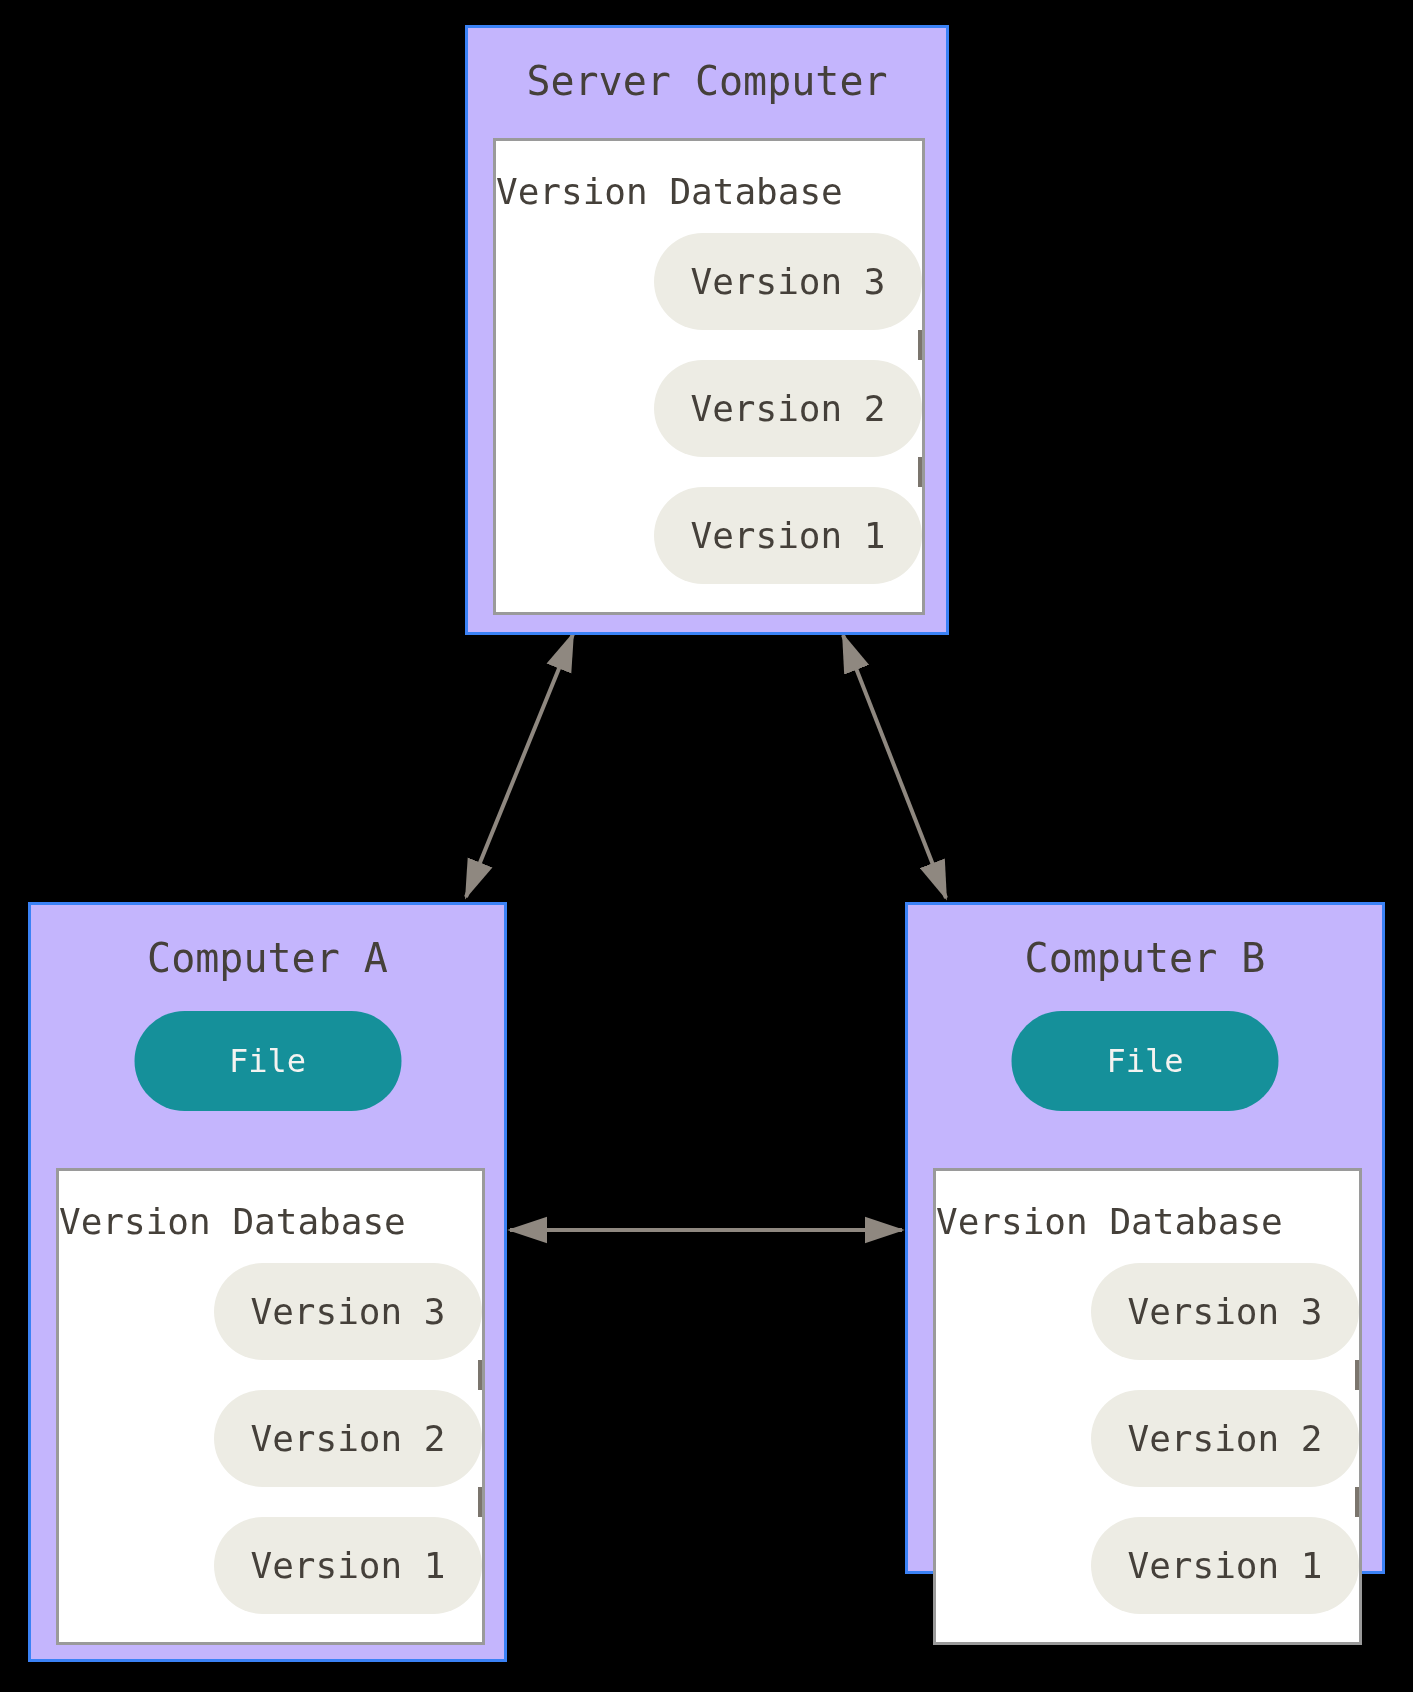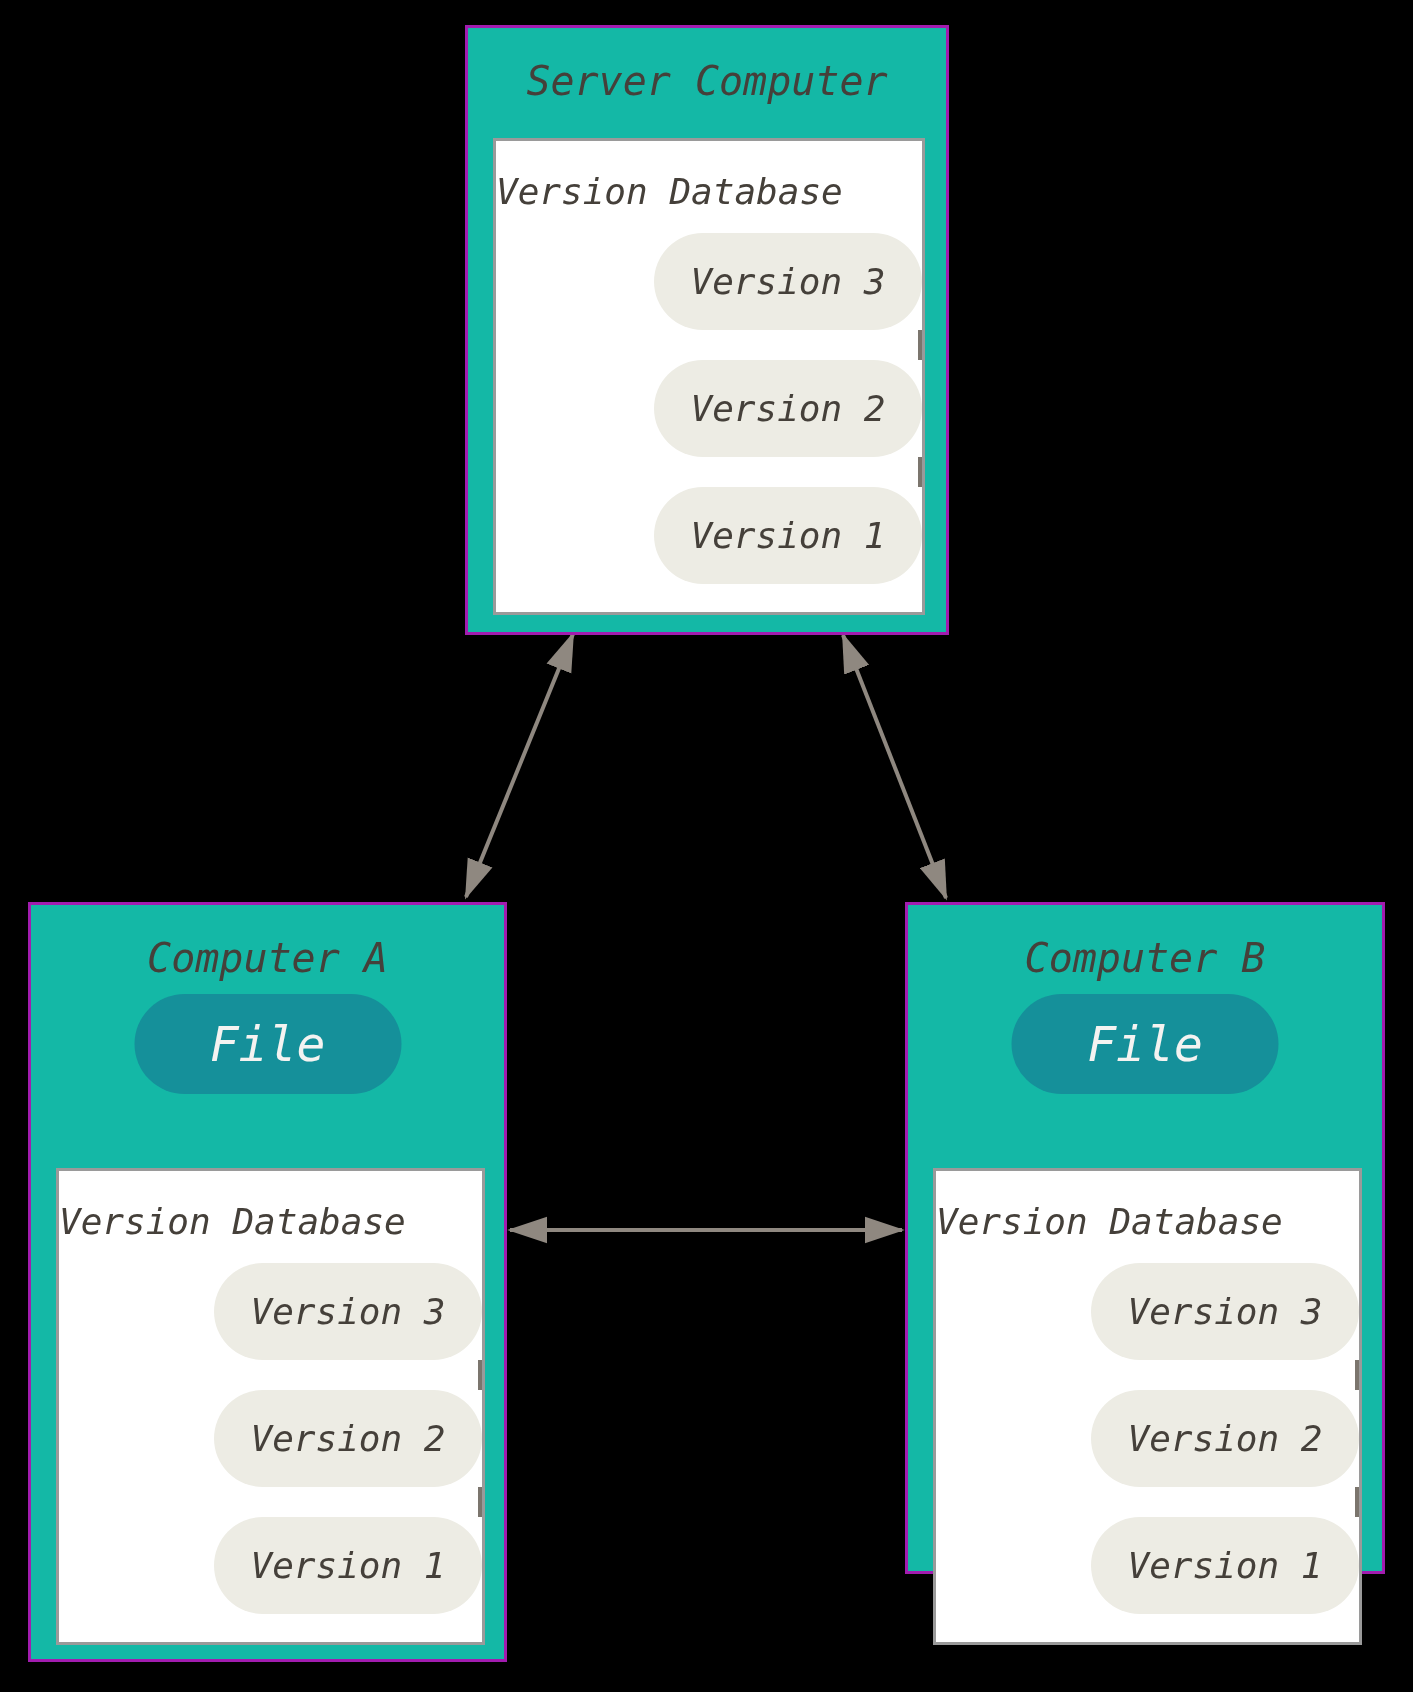--- a/index.html
+++ b/index.html
@@ -23,24 +23,23 @@
   .arrow-layer {
     position: absolute;
     left: 0;
     top: 0;
     width: 1413px;
     height: 1692px;
     pointer-events: none;
   }
   .machine {
     position: absolute;
-    background: #14b8a6;
-    border: 3px solid #a21caf;
+    background: #c4b5fd;
+    border: 3px solid #3b82f6;
     box-sizing: border-box;
-    font-style: italic;
   }
   .machine-title {
     position: absolute;
     top: 28px;
     left: 0;
     width: 100%;
     height: 50px;
     line-height: 50px;
     text-align: center;
     font-size: 40px;
@@ -88,27 +87,27 @@
     width: 4px;
     height: 30px;
     background: #7b756d;
   }
   .file-pill {
     position: absolute;
     width: 267px;
     height: 100px;
     left: 50%;
     transform: translateX(-50%);
-    top: 89px;
+    top: 106px;
     background: #15909a;
     border-radius: 50px;
     display: flex;
     align-items: center;
     justify-content: center;
-    font-size: 48px;
+    font-size: 32px;
     color: #f4f3f1;
     white-space: nowrap;
   }
   
   #server-box   { left: 465px; top: 25px;  width: 484px; height: 610px; }
   #server-box .db-panel   { left: 25px; top: 110px; width: 432px; height: 477px; }
   #computer-a-box { left: 28px;  top: 902px; width: 479px; height: 760px; }
   #computer-b-box { left: 905px; top: 902px; width: 480px; height: 672px; }
   #computer-a-box .db-panel, #computer-b-box .db-panel {
     left: 25px; top: 263px; width: 429px; height: 477px;

